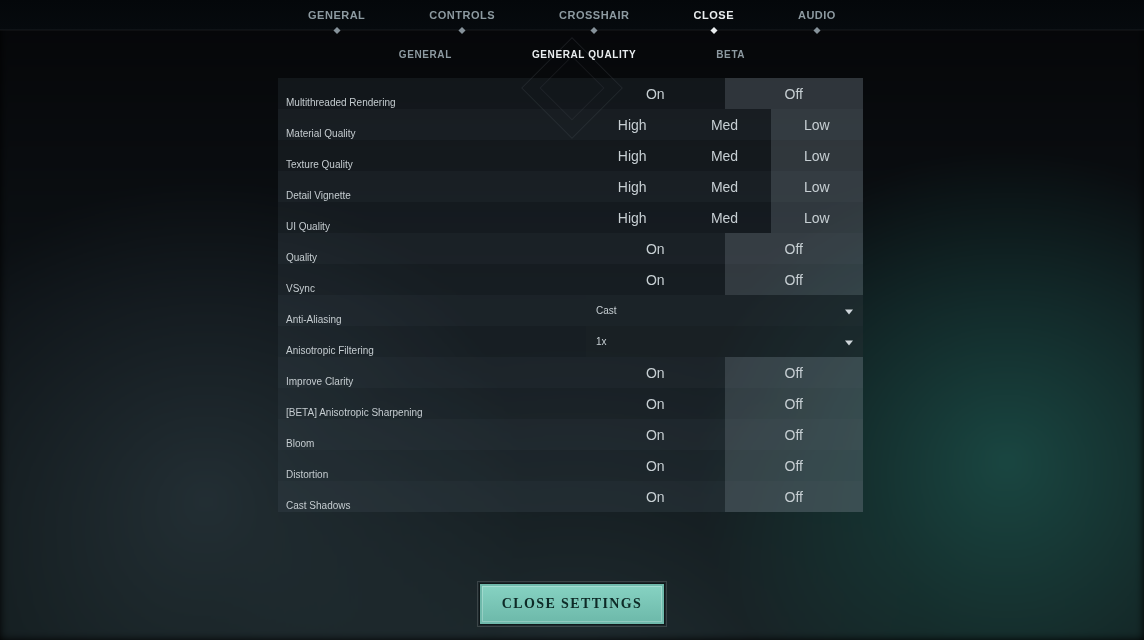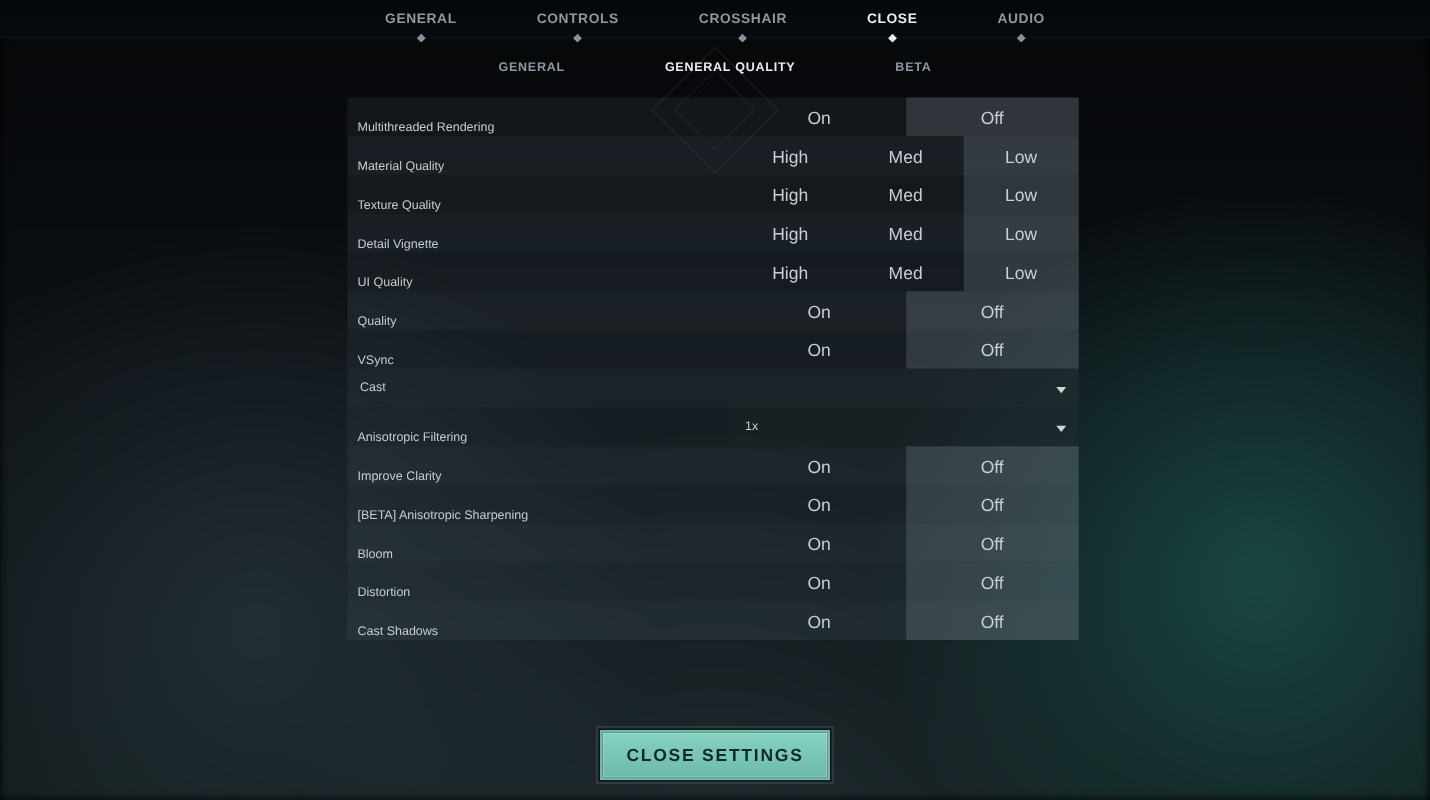--- a/index.html
+++ b/index.html
@@ -37,20 +37,21 @@
   .dd .caret{position:absolute;right:10px;top:50%;transform:translateY(-30%);width:0;height:0;border-left:4px solid transparent;border-right:4px solid transparent;border-top:5px solid #cfd6da;}
 
   .closebar{position:absolute;left:0;right:0;bottom:0;height:72px;display:flex;align-items:center;justify-content:center;z-index:6;}
   .closebtn{
     width:180px;height:36px;display:flex;align-items:center;justify-content:center;
     background:linear-gradient(180deg,#86d2c2 0%,#6db9aa 100%);
     color:#0e2a27;font-size:14px;letter-spacing:1.4px;font-weight:600;
     border:2px solid #6fb9ab;outline:1px solid rgba(255,255,255,.14);outline-offset:2px;
     box-shadow:0 0 0 1px rgba(0,0,0,.4), inset 0 0 0 1px rgba(255,255,255,.25);
     cursor:pointer;
+    font-family:Liberation Serif, serif;
   }
 
   .diamond{position:absolute;left:50%;top:52px;transform:translateX(-50%) rotate(45deg);width:70px;height:70px;border:1px solid rgba(200,210,215,.10);z-index:3;pointer-events:none;}
   .diamond2{width:44px;height:44px;top:65px;border-color:rgba(200,210,215,.08);}
 </style>
 </head>
 <body>
 
 <div class="bg"></div>
 <div class="diamond"></div>
@@ -119,20 +120,21 @@
       </div>
     </div>
     <div class="row">
       <div class="lbl">VSync</div>
       <div class="opts">
         <div class="opt">On</div>
         <div class="opt sel">Off</div>
       </div>
     </div>
     <div class="row">
+      <div class="lbl">Anti-Aliasing</div>
       <div class="dd">
         <span>Cast</span>
         <div class="caret"></div>
       </div>
     </div>
     <div class="row">
       <div class="lbl">Anisotropic Filtering</div>
       <div class="dd">
         <span>1x</span>
         <div class="caret"></div>

